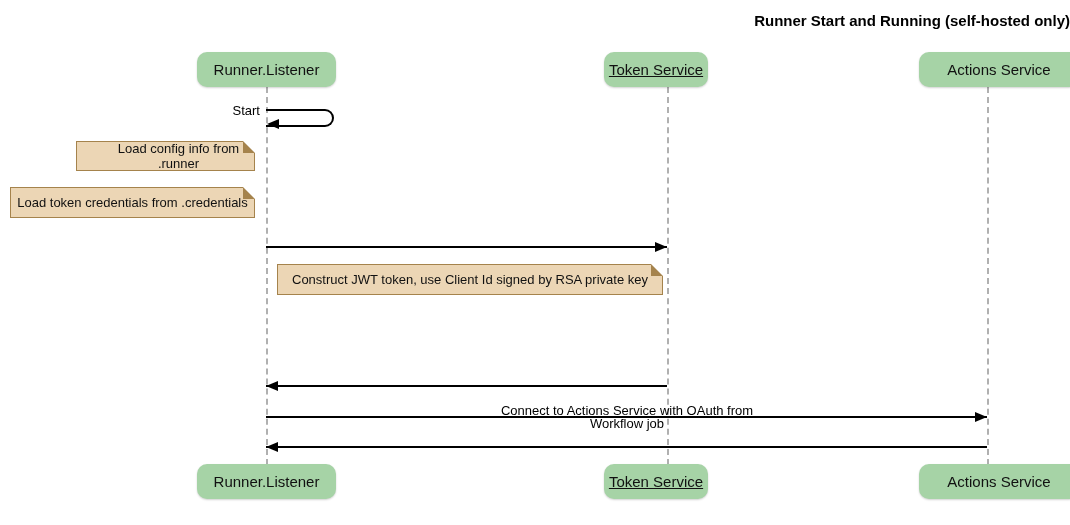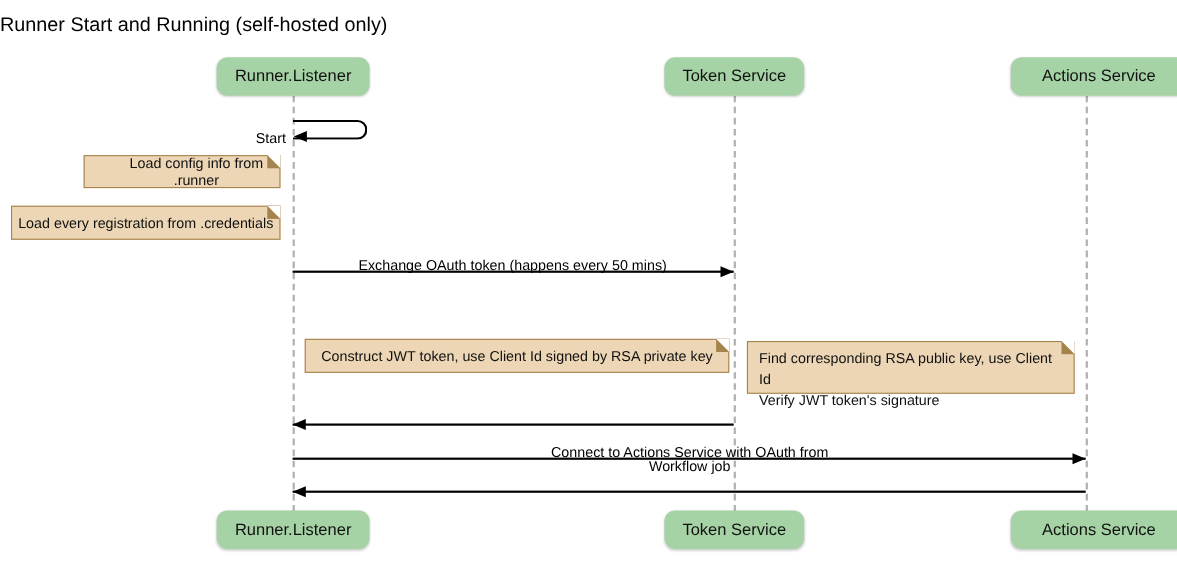--- a/index.html
+++ b/index.html
@@ -8,23 +8,23 @@
     width: 1070px;
     height: 525px;
     background: #ffffff;
     font-family: "Liberation Sans", sans-serif;
     color: #000;
     overflow: hidden;
   }
   .title {
     position: absolute;
     left: 0; right: 0; top: 12px;
-    text-align: left;
-    font-size: 18px;
-    font-weight: normal;
+    text-align: right;
+    font-size: 15px;
+    font-weight: bold;
   }
   .lifeline {
     position: absolute;
     top: 87px;
     height: 378px;
     width: 0;
     border-left: 2px dashed var(--lifeline, #b0b0b0);
   }
   .actor {
     position: absolute;
@@ -34,21 +34,21 @@
     display: flex;
     align-items: center;
     justify-content: center;
     font-size: 15px;
     color: #111;
     box-shadow: 0 1px 2px rgba(0,0,0,0.18);
   }
   .actor.top { top: 52px; }
   .actor.bottom { top: 464px; }
   .actor.a-runner  { left: 197px; width: 139px; }
-  .actor.a-token   { left: 604px; width: 127px; }
+  .actor.a-token   { left: 604px; width: 104px; text-decoration: underline; }
   .actor.a-actions { left: 919px; width: 160px; }
 
   .msg-line {
     position: absolute;
     height: 0;
     border-top: 2px solid var(--arrow, #000);
   }
   .arr {
     position: absolute;
     width: 0; height: 0;
@@ -59,21 +59,21 @@
   .arr.left  { border-right: 12px solid var(--arrow, #000); }
 
   .msg-label {
     position: absolute;
     transform: translateX(-50%);
     font-size: 13px;
     white-space: nowrap;
   }
   .self-label {
     position: absolute;
-    left: 180px; top: 118px; width: 80px;
+    left: 180px; top: 103px; width: 80px;
     text-align: right;
     font-size: 13px;
   }
   .self-loop {
     position: absolute;
     left: 266px; top: 109px;
     width: 66px; height: 14px;
     border: 2px solid var(--arrow, #000);
     border-left: none;
     border-radius: 0 9px 9px 0;
@@ -102,21 +102,21 @@
     justify-content: center;
     text-align: center;
   }
   .note.multiline {
     padding: 6px 10px;
     line-height: 1.45;
     text-align: left;
   }
   .n1 { left: 76px;  top: 141px; width: 179px; height: 30px; padding-left: 26px; }
   .n2 { left: 10px;  top: 187px; width: 245px; height: 31px; }
-  .n3 { left: 277px; top: 264px; width: 386px; height: 31px; margin-top: 44px; }
+  .n3 { left: 277px; top: 264px; width: 386px; height: 31px; }
   .n4 { left: 679px; top: 310px; width: 298px; height: 48px; }
 </style>
 </head>
 <body>
 
 <div class="diagram">
 
   <div class="title">Runner Start and Running (self-hosted only)</div>
 
   <div class="lifeline" style="left:266px"></div>
@@ -134,35 +134,30 @@
   </div>
 
   <div class="self-label">Start</div>
   <div class="self-loop"></div>
   <div class="arr left" style="left:267px; top:119px"></div>
 
   <div class="note center n1">
     <span>Load config info from .runner</span>
   </div>
   <div class="note center n2">
-    <span>Load every registration from .credentials</span>
+    <span>Load token credentials from .credentials</span>
   </div>
 
-  <div class="msg-label" style="left:466px; top:233px">Exchange OAuth token (happens every 50 mins)</div>
   <div class="msg-line" style="left:266px; top:246px; width:401px"></div>
   <div class="arr right" style="left:655px; top:242px"></div>
 
   <div class="note center n3">
     <span>Construct JWT token, use Client Id signed by RSA private key</span>
   </div>
 
-  <div class="note multiline n4">
-    <div>Find corresponding RSA public key, use Client Id</div>
-    <div>Verify JWT token's signature</div>
-  </div>
 
   <div class="msg-line" style="left:266px; top:385px; width:401px"></div>
   <div class="arr left" style="left:266px; top:381px"></div>
 
   <div class="msg-label" style="left:627px; top:403px">Connect to Actions Service with OAuth from</div>
   <div class="msg-line" style="left:266px; top:416px; width:721px"></div>
   <div class="arr right" style="left:975px; top:412px"></div>
 
   <div class="msg-label" style="left:627px; top:416px">Workflow job</div>
   <div class="msg-line" style="left:266px; top:446px; width:721px"></div>

